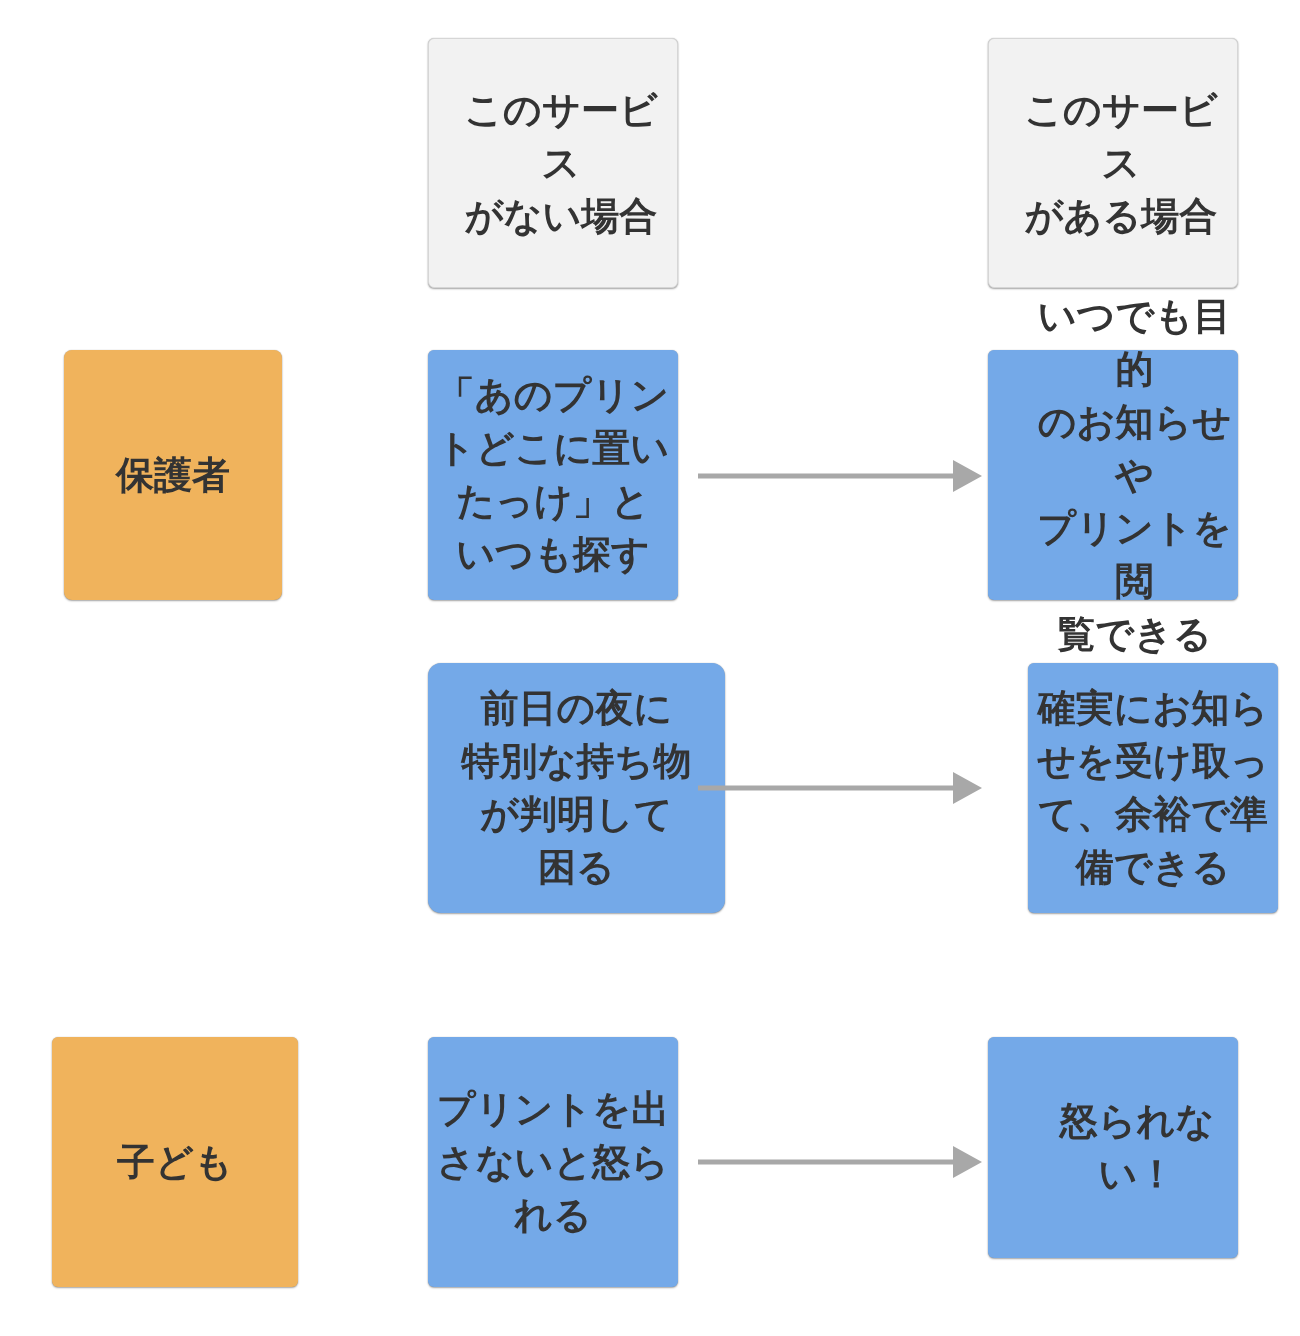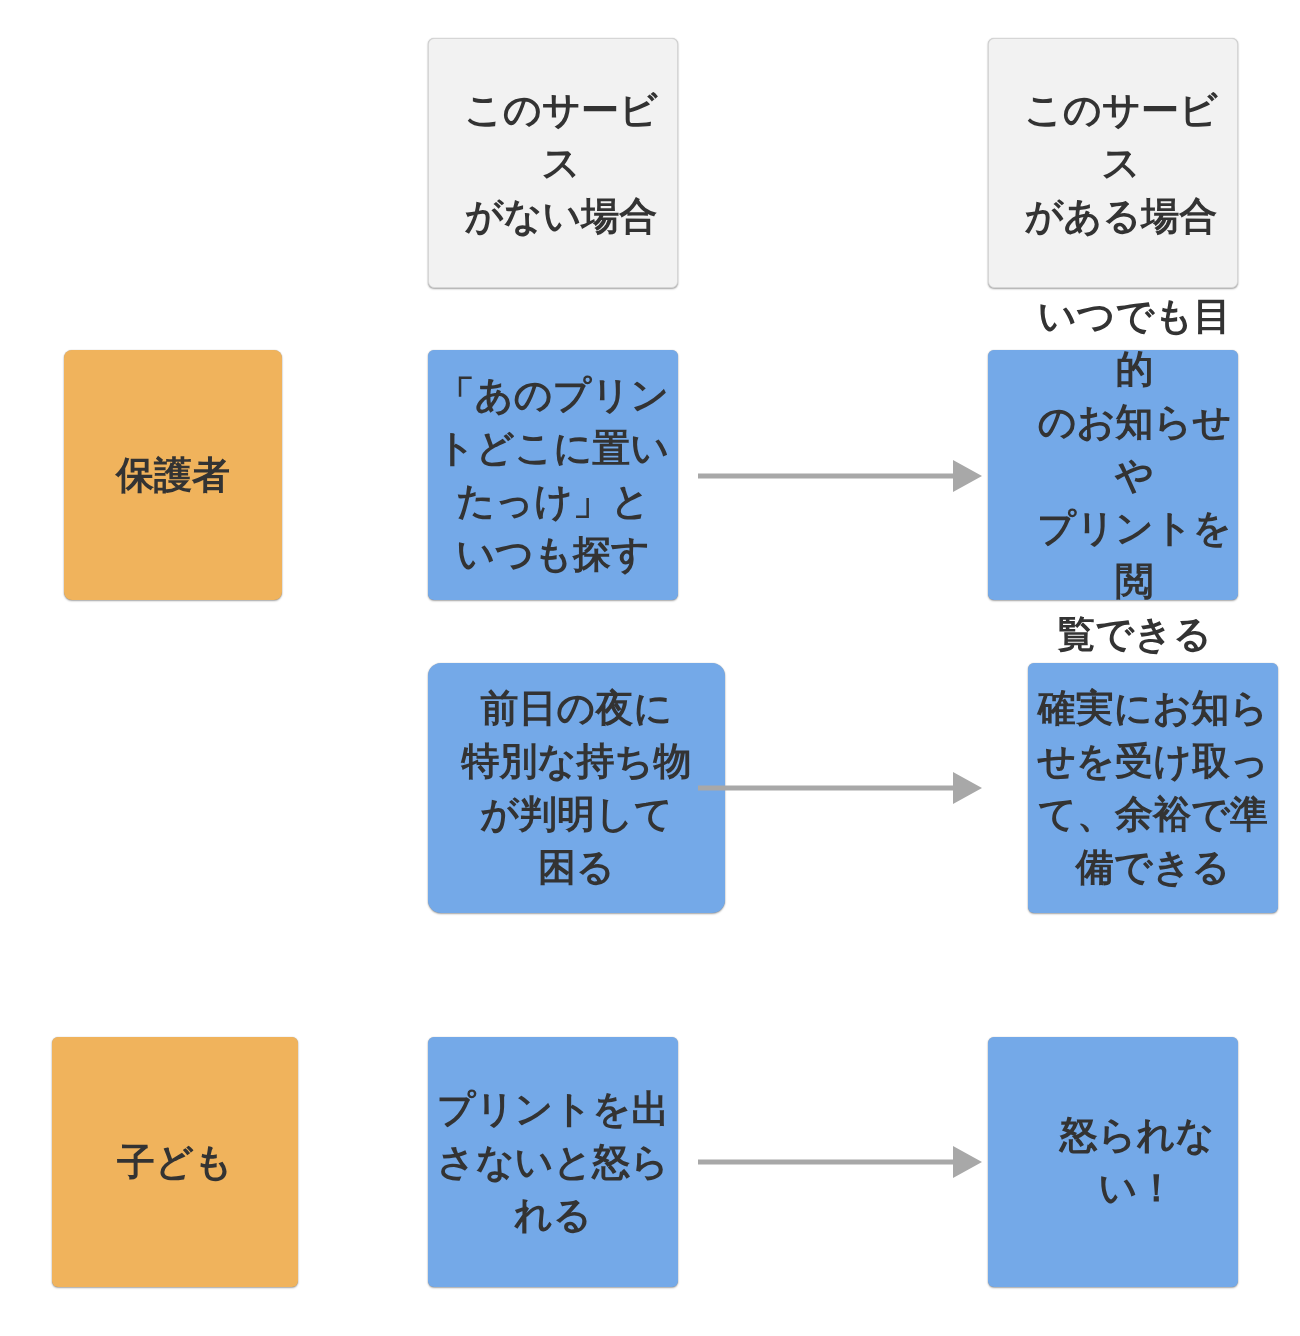--- a/index.html
+++ b/index.html
@@ -95,20 +95,20 @@
 
   <svg class="arrow" style="left:698px; top:770px;" width="284" height="36" aria-hidden="true">
     <line x1="0" y1="18" x2="257" y2="18"></line>
     <polygon points="255,2 255,34 284,18"></polygon>
   </svg>
 
   <div class="box item" style="left:428px; top:1037px; width:250px; height:250px;">プリントを出
 さないと怒ら
 れる</div>
 
-  <div class="box item" style="left:988px; top:1037px; width:250px; height:250px;padding-left:48px;">怒られない！</div>
+  <div class="box item" style="left:988px; top:1037px; width:250px; height:221px;padding-left:48px;">怒られない！</div>
 
   <svg class="arrow" style="left:698px; top:1144px;" width="284" height="36" aria-hidden="true">
     <line x1="0" y1="18" x2="257" y2="18"></line>
     <polygon points="255,2 255,34 284,18"></polygon>
   </svg>
 
 </div>
 
 </body></html>

